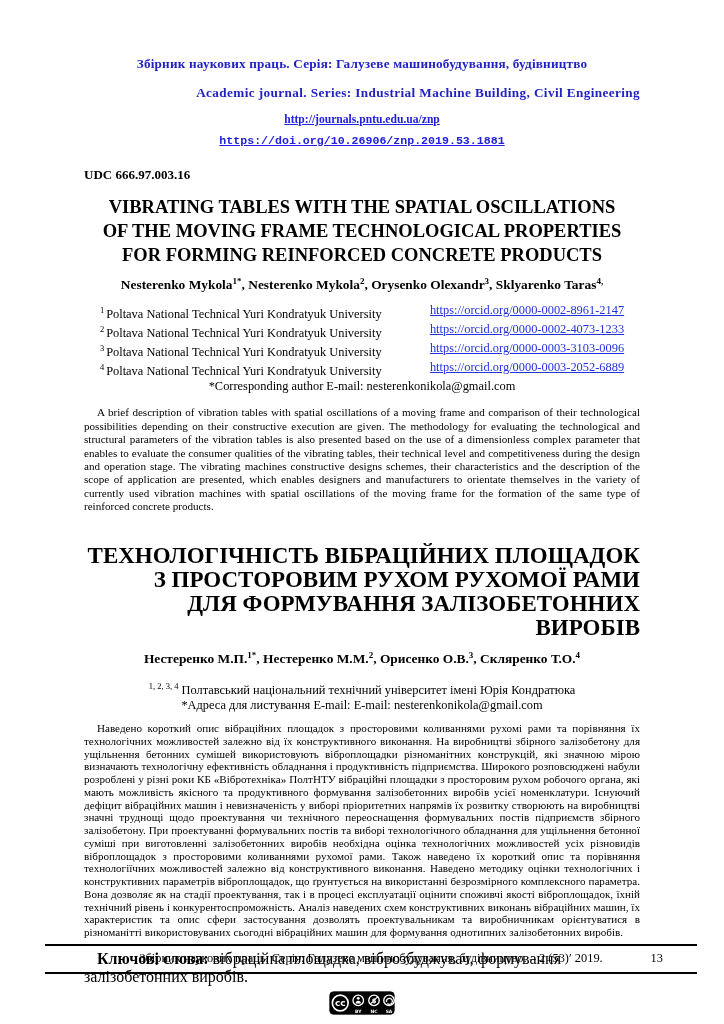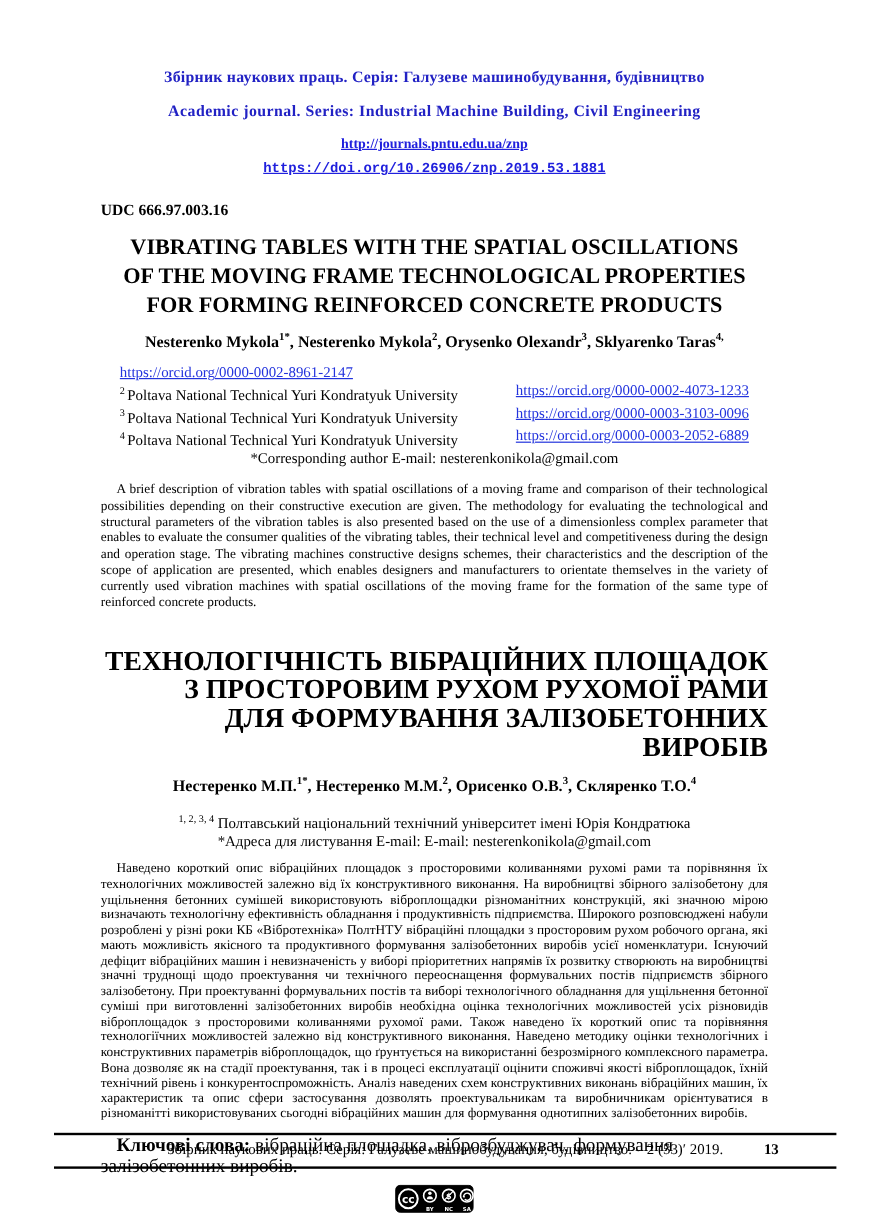--- a/index.html
+++ b/index.html
@@ -5,21 +5,21 @@
   html,body{margin:0;padding:0;}
   body{
     width:724px;height:1024px;background:#ffffff;
     font-family:"Liberation Serif","DejaVu Serif",serif;
     color:#000;overflow:hidden;
   }
   .page{width:724px;height:920px;position:relative;box-sizing:border-box;padding:56px 84px 0 84px;}
   .center{text-align:center;}
   
   .jt{font-weight:bold;font-size:13.2px;color:#2222c4;letter-spacing:0.2px;}
-  .jt-en{margin-top:13px;letter-spacing:0.4px;}
+  .jt-en{margin-top:13px;letter-spacing:0.4px;text-align:right;}
   .hlink{display:block;font-weight:bold;font-size:11.6px;color:#2020dd;text-decoration:underline;}
   .hlink.url{margin-top:12px;}
   .hlink.doi{margin-top:8px;font-family:Liberation Mono, monospace;}
   
   .udc{margin-top:20px;font-weight:bold;font-size:13px;text-align:left;}
   
   .title-en{margin:12px 0 0 0;font-weight:bold;font-size:18.5px;line-height:24px;white-space:pre-line;}
   .authors{margin-top:9px;font-weight:bold;font-size:13.4px;}
   .authors sup{font-size:9px;}
   .affils{margin:10px auto 0 auto;width:max-content;font-size:12.4px;line-height:14.6px;}
@@ -40,21 +40,21 @@
   .kw-uk{margin-top:10px;font-size:16px;}
   
   .badge-wrap{margin-top:5px;text-align:center;}
   .cc-badge{display:inline-block;}
   
   .footer{
     position:absolute;left:45px;right:27px;top:944px;
     border-top:2px solid #000;border-bottom:2px solid #000;
     padding:5px 0 6px 0;font-size:12.4px;text-align:center;
   }
-  .footer .pageno{position:absolute;right:48px;top:5px;font-weight:bold;}
+  .footer .pageno{position:absolute;right:34px;top:5px;}
 </style>
 </head>
 <body>
 
 <div class="page">
 
   <div class="center">
     <div class="jt">Збірник наукових праць. Серія: Галузеве машинобудування, будівництво</div>
     <div class="jt jt-en">Academic journal. Series: Industrial Machine Building, Civil Engineering</div>
     <a class="hlink url" href="#">http://journals.pntu.edu.ua/znp</a>
@@ -66,20 +66,21 @@
   <h1 class="title-en center">VIBRATING TABLES WITH THE SPATIAL OSCILLATIONS
 OF THE MOVING FRAME TECHNOLOGICAL PROPERTIES
 FOR FORMING REINFORCED CONCRETE PRODUCTS</h1>
 
   <div class="authors center">
     <span><span>Nesterenko Mykola</span><sup>1*</sup><span>, </span></span><span><span>Nesterenko Mykola</span><sup>2</sup><span>, </span></span><span><span>Orysenko Olexandr</span><sup>3</sup><span>, </span></span><span><span>Sklyarenko Taras</span><sup>4,</sup><span></span></span>
   </div>
 
   <div class="affils">
     <div class="affil-row">
+      <span class="univ"><sup>1</sup><span>Poltava National Technical Yuri Kondratyuk University</span></span>
       <a href="#">https://orcid.org/0000-0002-8961-2147</a>
     </div>
     <div class="affil-row">
       <span class="univ"><sup>2</sup><span>Poltava National Technical Yuri Kondratyuk University</span></span>
       <a href="#">https://orcid.org/0000-0002-4073-1233</a>
     </div>
     <div class="affil-row">
       <span class="univ"><sup>3</sup><span>Poltava National Technical Yuri Kondratyuk University</span></span>
       <a href="#">https://orcid.org/0000-0003-3103-0096</a>
     </div>

